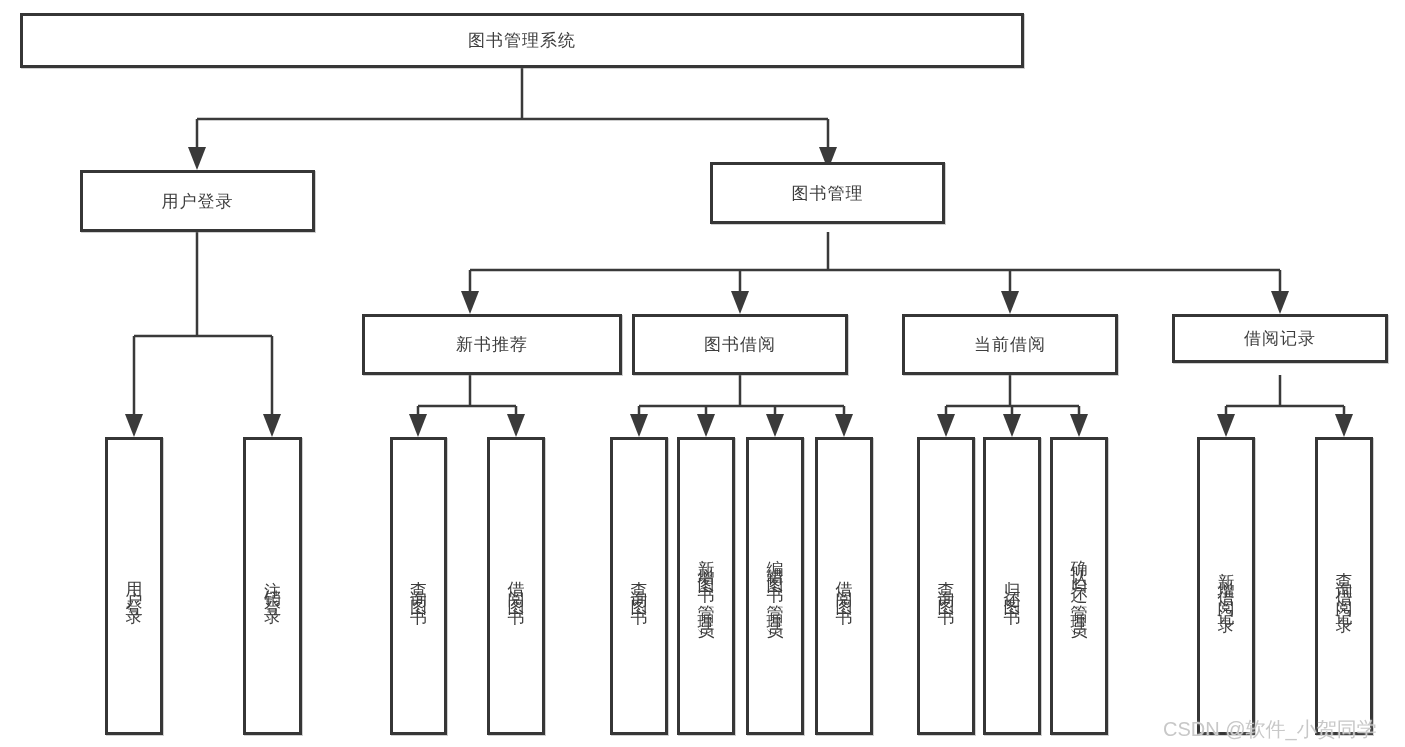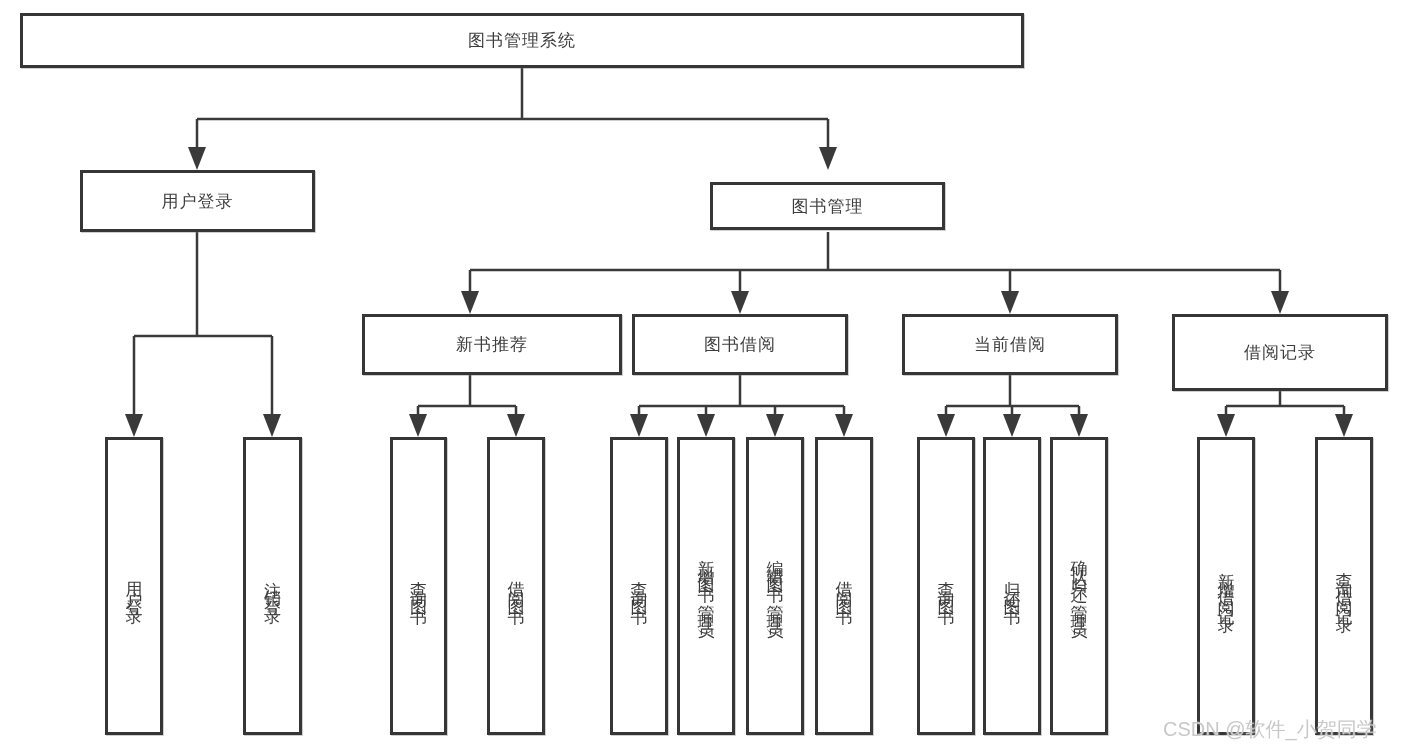--- a/index.html
+++ b/index.html
@@ -33,26 +33,26 @@
   .leaf {
     writing-mode: vertical-rl;
     text-orientation: mixed;
     letter-spacing: 9px;
     line-height: 1;
   }
   
   .n-root   { left: 20px;   top: 13px;  width: 1004px; height: 55px; }
   
   .n-login  { left: 80px;   top: 170px; width: 235px;  height: 62px; }
-  .n-mgmt   { left: 710px;  top: 182px; width: 235px;  height: 48px; }
+  .n-mgmt   { left: 710px;  top: 162px; width: 235px;  height: 62px; }
   
   .n-rec    { left: 362px;  top: 314px; width: 260px;  height: 61px; }
   .n-borrow { left: 632px;  top: 314px; width: 216px;  height: 61px; }
   .n-cur    { left: 902px;  top: 314px; width: 216px;  height: 61px; }
-  .n-hist   { left: 1172px; top: 314px; width: 216px;  height: 77px; }
+  .n-hist   { left: 1172px; top: 314px; width: 216px;  height: 49px; }
   
   .l1  { left: 105px;  top: 437px; width: 58px; height: 298px; }
   .l2  { left: 243px;  top: 437px; width: 59px; height: 298px; }
   .l3  { left: 390px;  top: 437px; width: 57px; height: 298px; }
   .l4  { left: 487px;  top: 437px; width: 58px; height: 298px; }
   .l5  { left: 610px;  top: 437px; width: 58px; height: 298px; }
   .l6  { left: 677px;  top: 437px; width: 58px; height: 298px; }
   .l7  { left: 746px;  top: 437px; width: 58px; height: 298px; }
   .l8  { left: 815px;  top: 437px; width: 58px; height: 298px; }
   .l9  { left: 917px;  top: 437px; width: 58px; height: 298px; }

